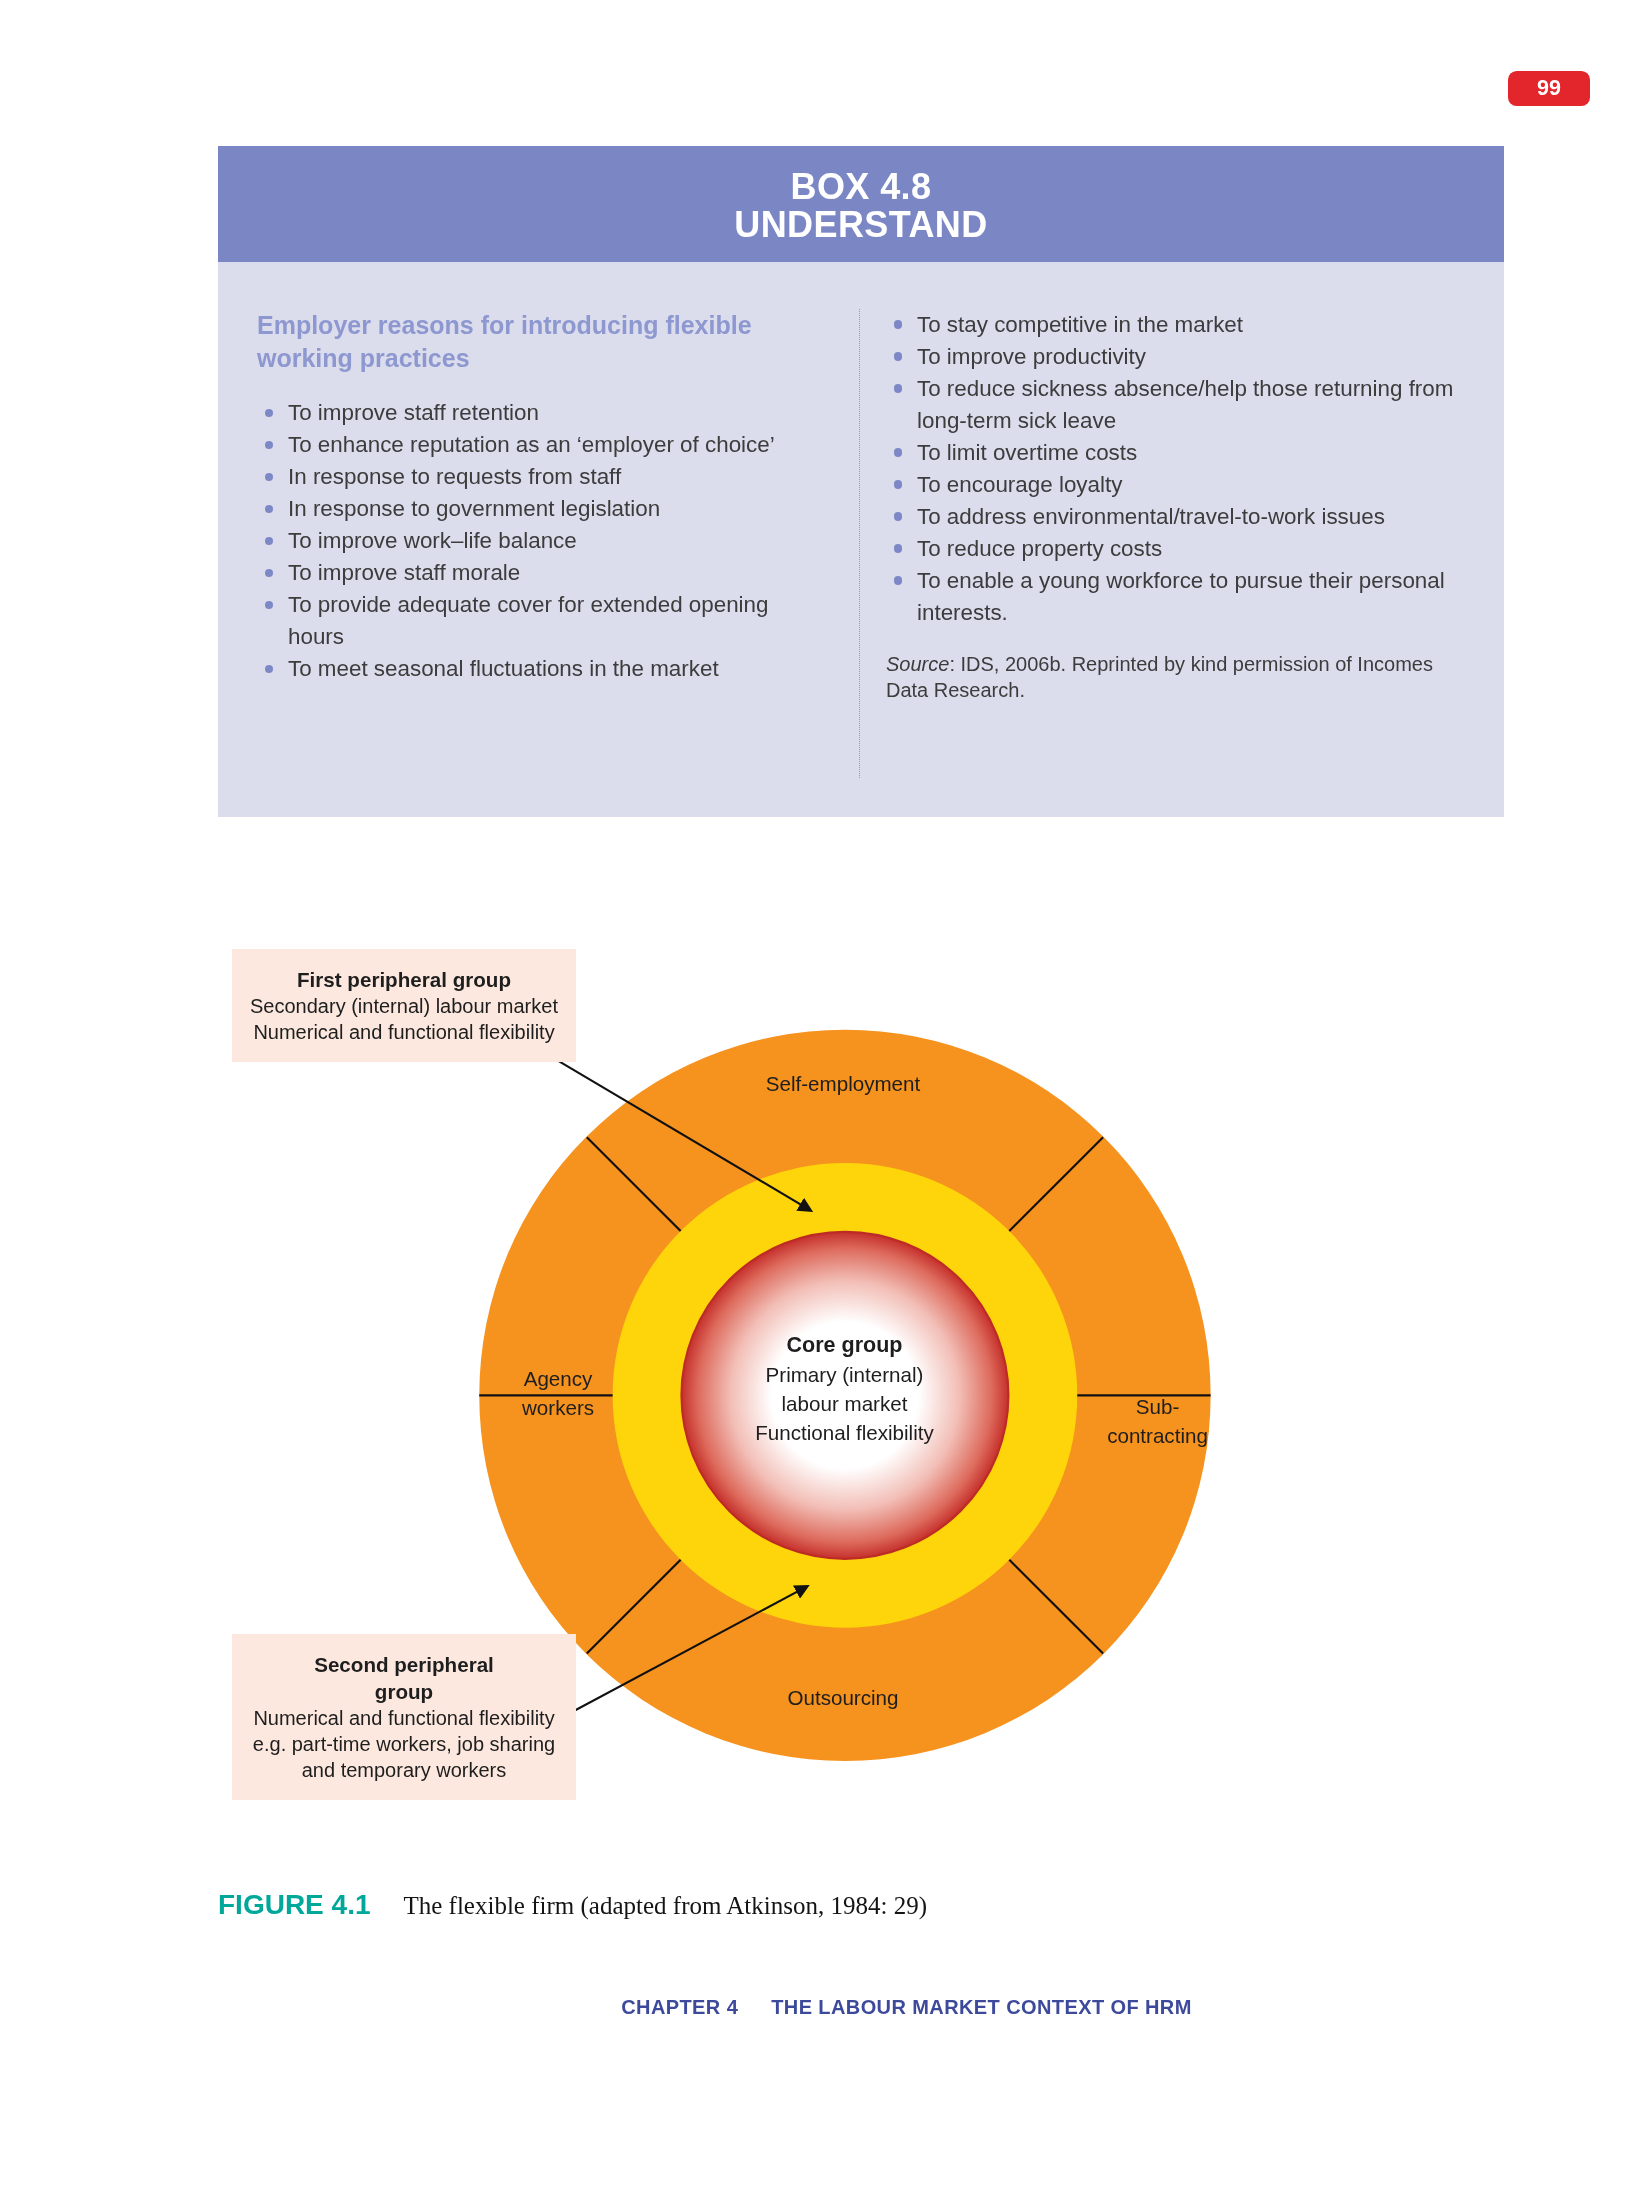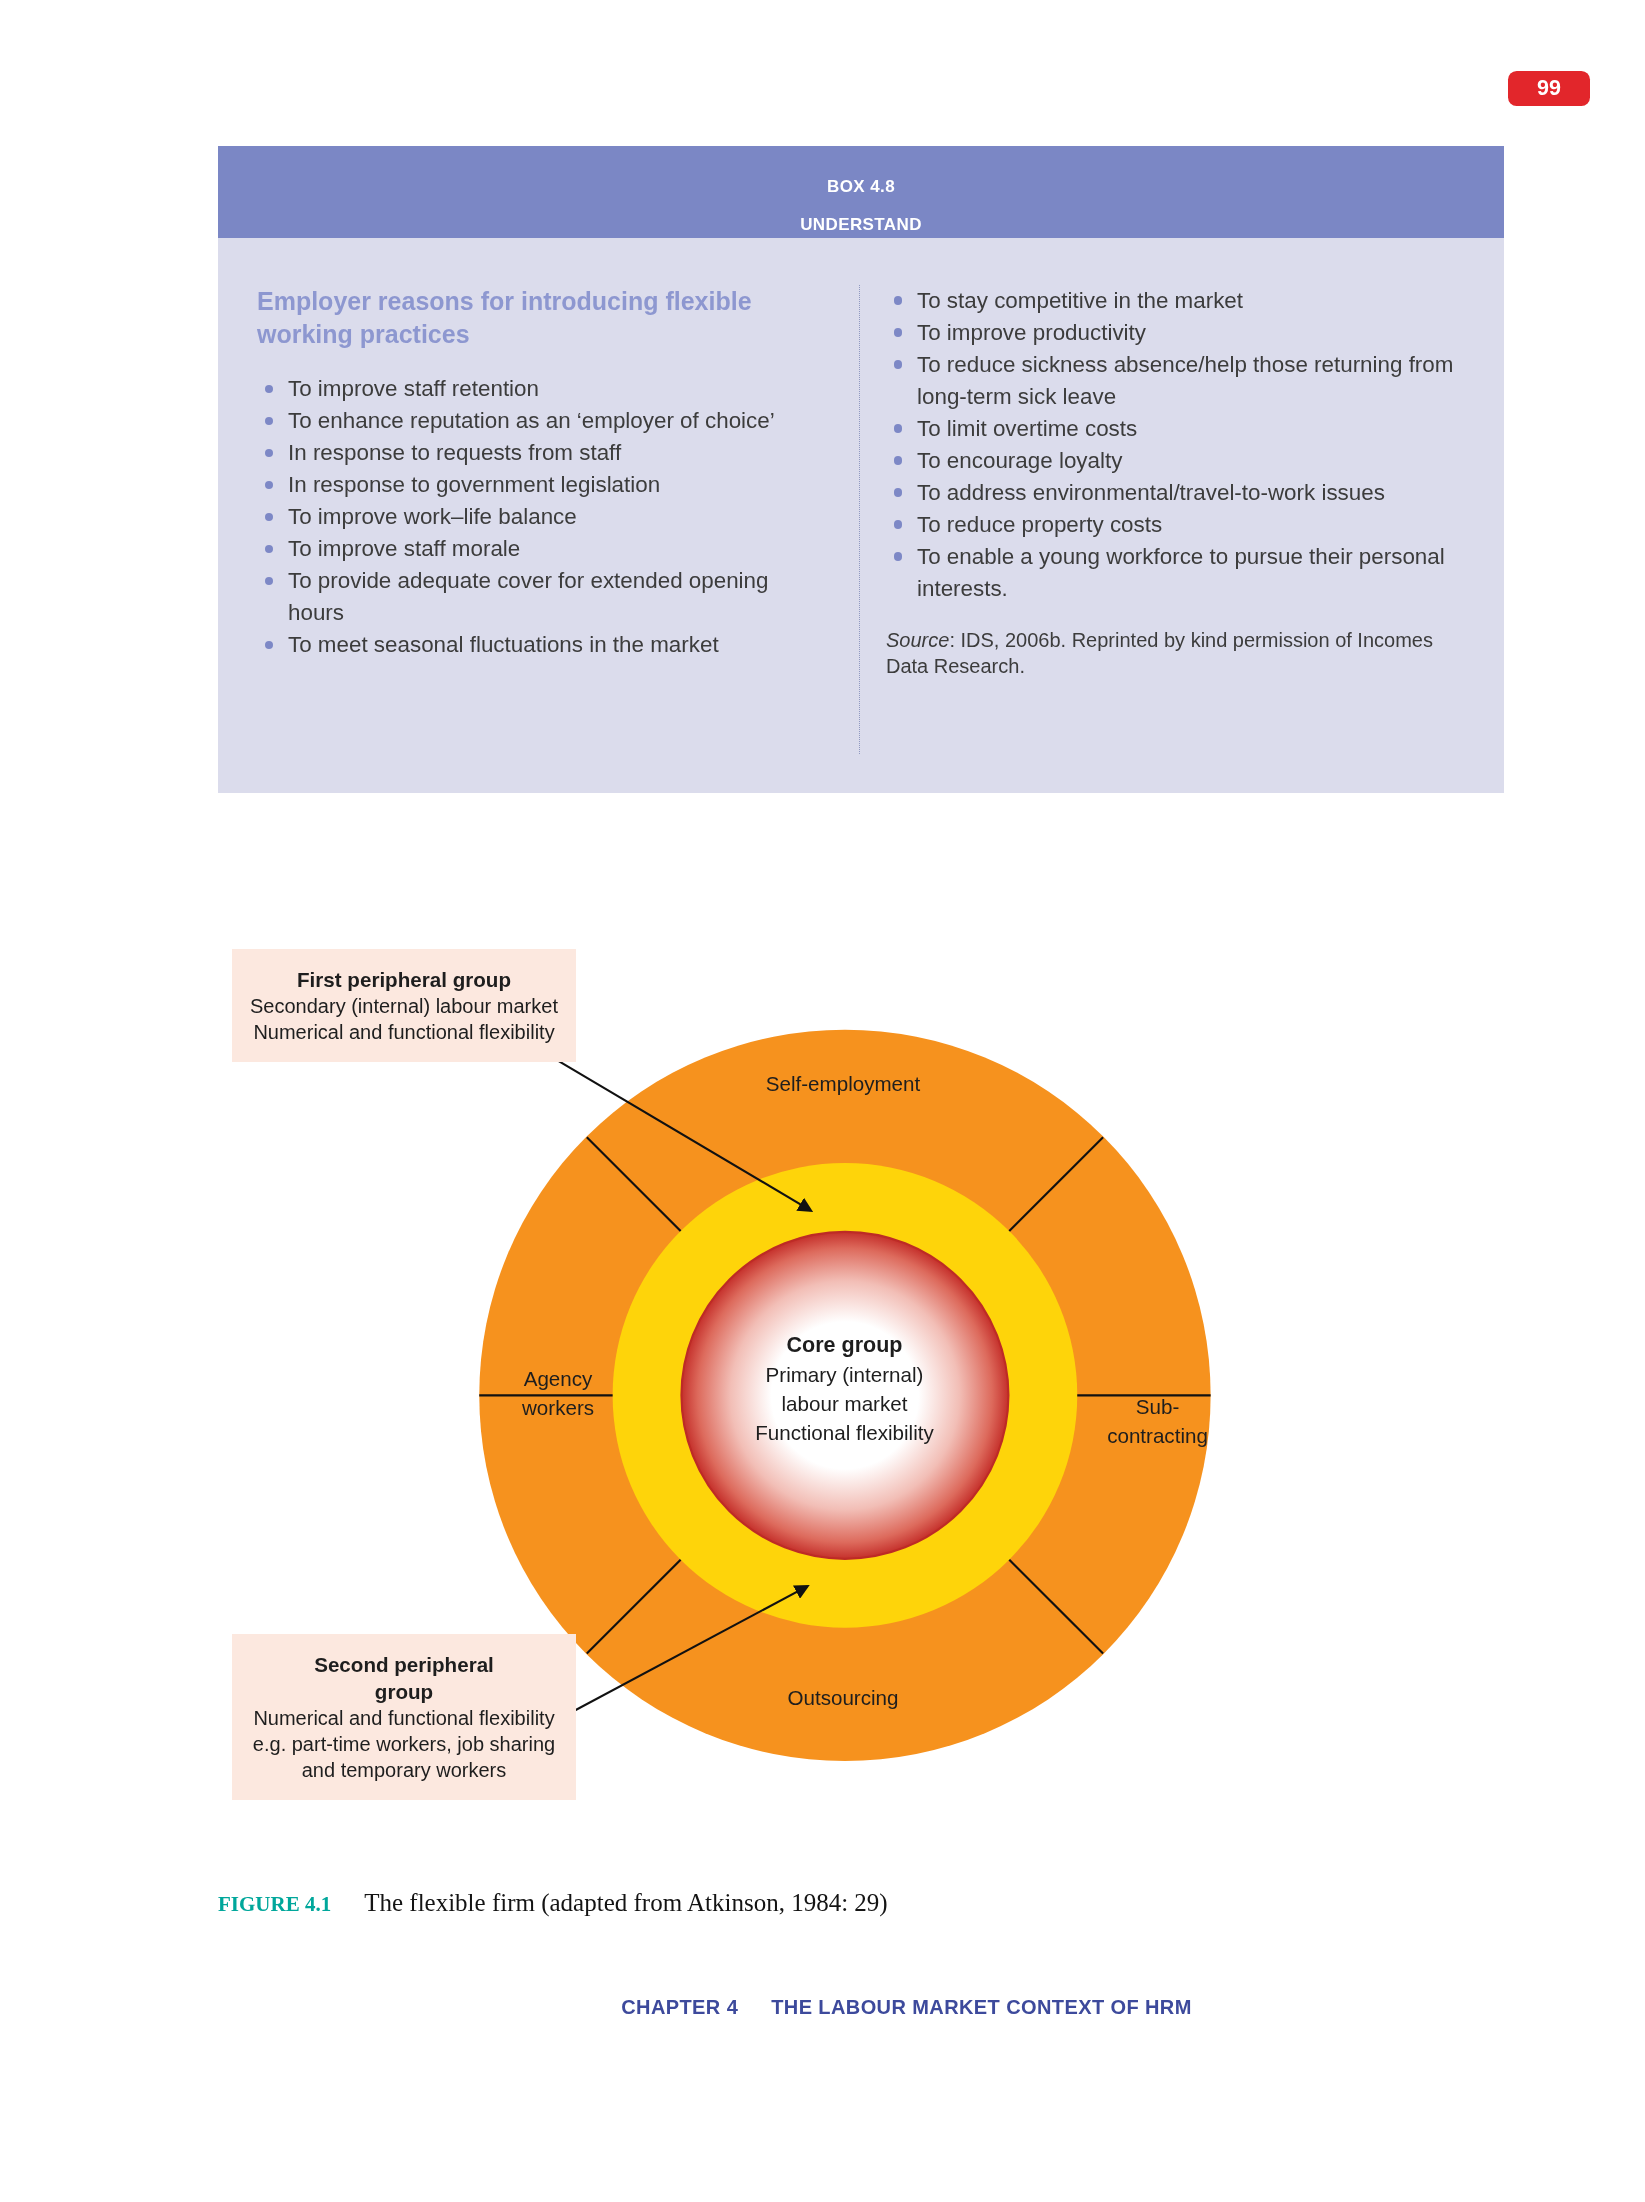--- a/index.html
+++ b/index.html
@@ -23,25 +23,25 @@
     display: flex; align-items: center; justify-content: center;
     font-weight: bold; font-size: 21.5px;
   }
 
   
   .box { position: absolute; left: 218px; top: 146px; width: 1286px; }
   .box-header {
     background: #7b87c5;
     color: #ffffff;
     text-align: center;
-    height: 92px;
+    height: 116px;
     box-sizing: border-box;
     padding-top: 22.4px;
     font-weight: bold;
-    font-size: 17px;
+    font-size: 36px;
     line-height: 38px;
     letter-spacing: 0.4px;
   }
   .box-body {
     background: #dbdcec;
     display: flex;
     box-sizing: border-box;
     min-height: 555px;
     padding: 47px 38px 39px 39px;
   }
@@ -103,21 +103,21 @@
   .callout-title { font-weight: bold; font-size: 20.6px; line-height: 27px; }
   .callout p { margin: 0; }
 
   
   .caption {
     position: absolute;
     left: 218px; top: 1889px;
     display: flex;
     align-items: baseline;
   }
-  .caption-label { color: #00a79b; font-weight: bold; font-size: 21px; font-family: Liberation Serif, serif; }
+  .caption-label { color: #00a79b; font-weight: bold; font-size: 28px; }
   .caption-text { font-family: "Liberation Serif", serif; font-size: 25px; color: #141414; margin-left: 33px; }
 
   
   .footer {
     position: absolute;
     left: 218px; top: 1996px;
     width: 1377px;
     text-align: center;
     font-weight: bold;
     font-size: 20px;

